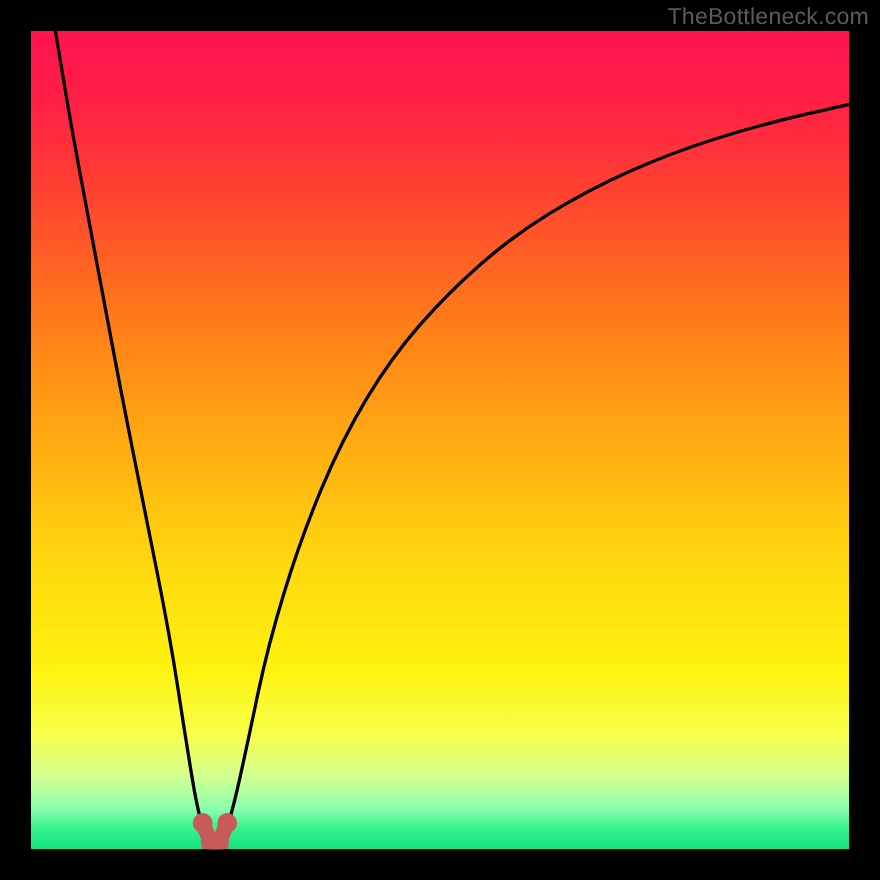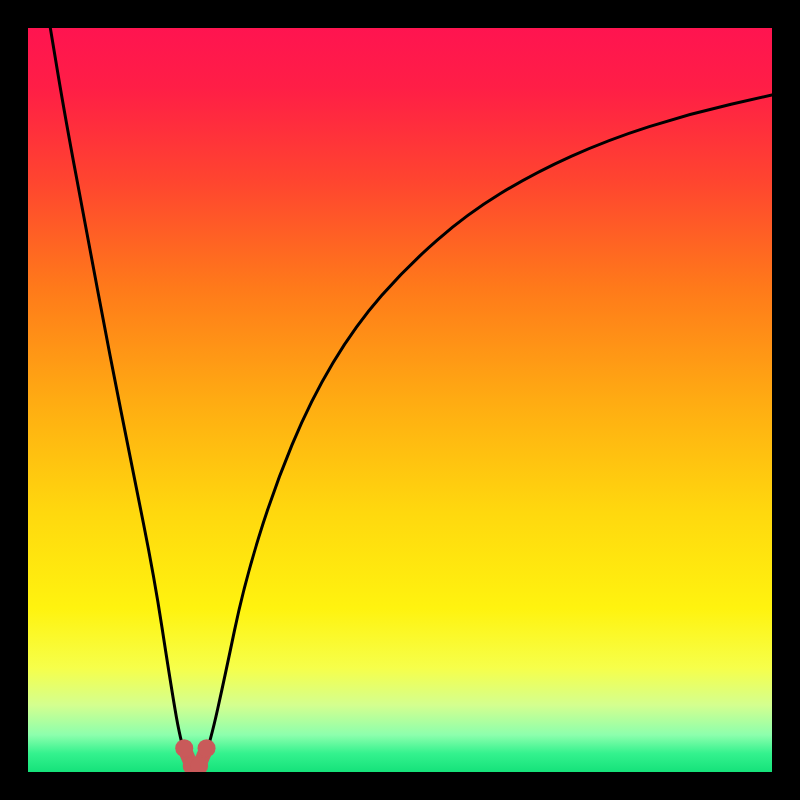--- a/index.html
+++ b/index.html
@@ -62,13 +62,14 @@
       <path id="curve-path" fill="none" stroke-width="3" stroke-linecap="round" stroke-linejoin="round" d="M 22.32 0 Q 22.32 0 29.76 44.639999999999986 Q 37.2 89.27999999999997 48.36 148.8 Q 59.52 208.32000000000005 70.68 267.84000000000003 Q 81.84 327.35999999999996 93 383.15999999999997 Q 104.16000000000001 438.96000000000004 115.32000000000001 494.76 Q 126.48 550.56 133.92000000000002 598.92 Q 141.36 647.28 146.94 680.76 Q 152.51999999999998 714.24 158.1 729.12 Q 163.68 744 167.4 744 Q 171.12 744 176.7 729.12 Q 182.28 714.24 189.72 680.76 Q 197.16 647.28 206.45999999999998 602.64 Q 215.76 558 230.64 509.64 Q 245.52 461.28 264.12 416.64 Q 282.72 372 305.04 334.8 Q 327.36 297.6 353.4 267.84000000000003 Q 379.44 238.07999999999998 409.2 212.04 Q 438.96 186 472.44 165.53999999999996 Q 505.92 145.07999999999993 543.12 128.33999999999997 Q 580.32 111.60000000000002 621.24 98.57999999999998 Q 662.16 85.55999999999995 703.0799999999999 76.25999999999993 T 744 66.95999999999992" stroke="#000000"></path>
       <g id="markers-group">
           <path d="M 156.23999999999998 720.192 L 163.68 738.048 L 171.12 738.048 L 178.56 720.192" fill="none" stroke="#c95a5a" stroke-width="14" stroke-linecap="round" stroke-linejoin="round"></path>
           <circle cx="156.23999999999998" cy="720.192" r="9" fill="#c95a5a"></circle>
           <circle cx="163.68" cy="738.048" r="9" fill="#c95a5a"></circle>
           <circle cx="171.12" cy="738.048" r="9" fill="#c95a5a"></circle>
           <circle cx="178.56" cy="720.192" r="9" fill="#c95a5a"></circle>
         </g>
     </svg>
   </div>
+  <div class="watermark">TheBottleneck.com</div>
 </div>
 
 </body></html>

